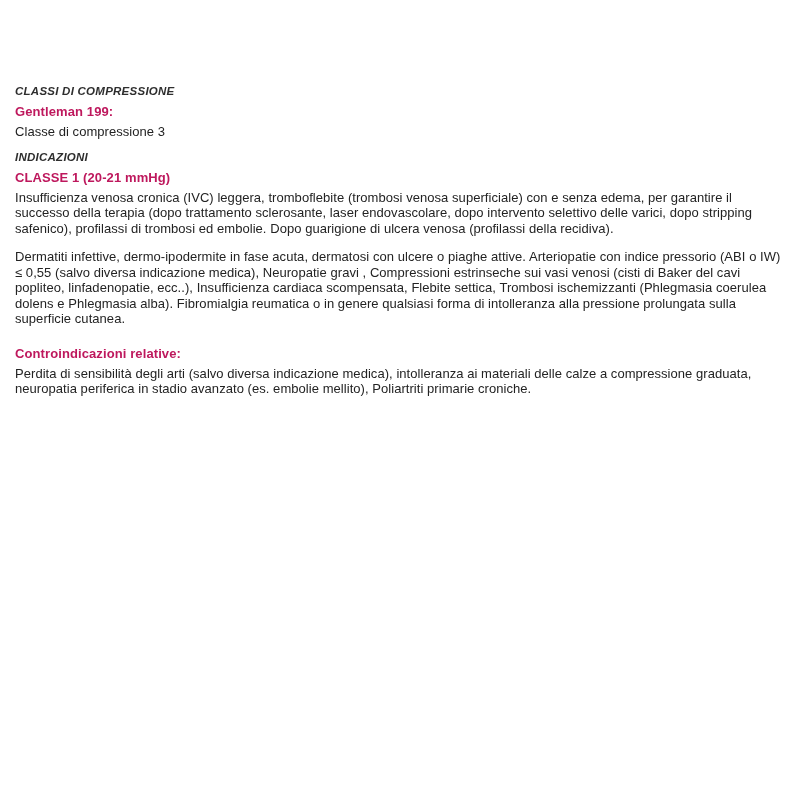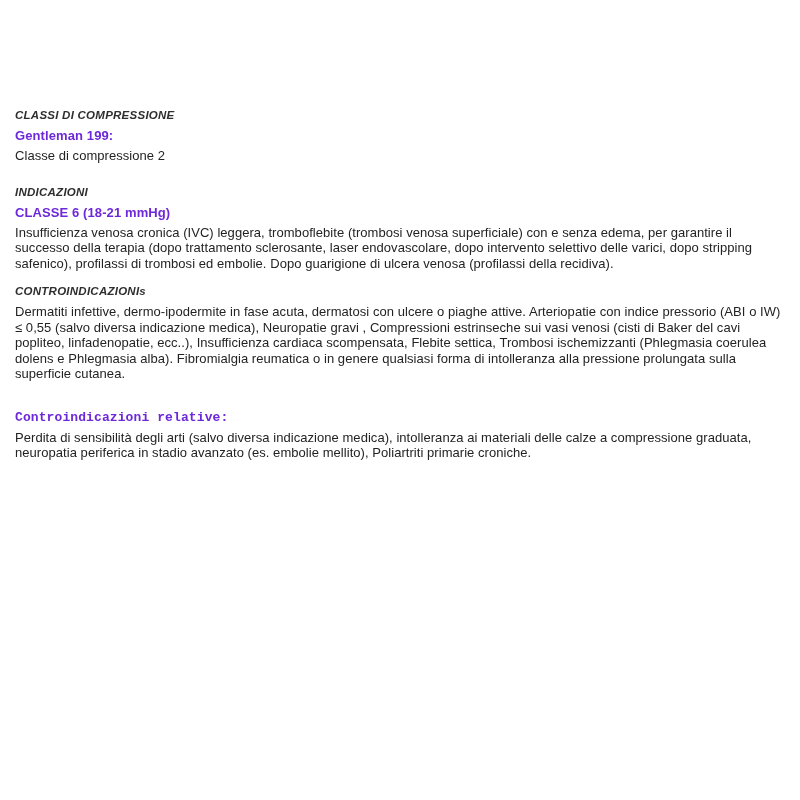--- a/index.html
+++ b/index.html
@@ -9,69 +9,68 @@
   }
   body {
     width: 800px;
     height: 800px;
     overflow: hidden;
     font-family: "Liberation Sans", sans-serif;
     color: #1f1f1f;
     -webkit-font-smoothing: antialiased;
   }
   .content {
-    padding: 108px 14px 0 15px;
+    padding: 84px 14px 0 15px;
     width: 771px;
   }
   .section { margin: 0; }
-  .section.sec-2 { margin-top: 21px; }
+  .section.sec-2 { margin-top: 10px; }
   .section.sec-3 { margin-top: 13px; }
   .section-title {
     font-style: italic;
     font-size: 11.5px;
     line-height: 14px;
     letter-spacing: 0.25px;
     color: #2e2e2e;
     margin: 0 0 6px 0;
     text-transform: none;
   }
   .subheading {
     font-weight: bold;
     font-size: 13px;
     line-height: 16px;
     margin: 0 0 4px 0;
-    color: #6d28d9;
+    color: #be185d;
     letter-spacing: 0.1px;
   }
-  .subheading.mt-lg { margin-top: 28px; font-family: Liberation Mono, monospace; }
+  .subheading.mt-lg { margin-top: 19px; }
   .para {
     font-size: 13px;
     line-height: 15.5px;
     margin: 0 0 4.5px 0;
     color: #232323;
     letter-spacing: 0.05px;
   }
 </style>
 </head>
 <body>
 
 <div class="content">
 
   <div class="section sec-1">
     <h3 class="section-title">CLASSI DI COMPRESSIONE</h3>
     <p class="subheading">Gentleman 199:</p>
-    <p class="para">Classe di compressione 2</p>
+    <p class="para">Classe di compressione 3</p>
   </div>
 
   <div class="section sec-2">
     <h3 class="section-title">INDICAZIONI</h3>
-    <p class="subheading">CLASSE 6 (18-21 mmHg)</p>
+    <p class="subheading">CLASSE 1 (20-21 mmHg)</p>
     <p class="para">Insufficienza venosa cronica (IVC) leggera, tromboflebite (trombosi venosa superficiale) con e senza edema, per garantire il successo della terapia (dopo trattamento sclerosante, laser endovascolare, dopo intervento selettivo delle varici, dopo stripping safenico), profilassi di trombosi ed embolie. Dopo guarigione di ulcera venosa (profilassi della recidiva).</p>
   </div>
 
   <div class="section sec-3">
-    <h3 class="section-title">CONTROINDICAZIONIs</h3>
     <p class="para">Dermatiti infettive, dermo-ipodermite in fase acuta, dermatosi con ulcere o piaghe attive. Arteriopatie con indice pressorio (ABI o IW) ≤ 0,55 (salvo diversa indicazione medica), Neuropatie gravi , Compressioni estrinseche sui vasi venosi (cisti di Baker del cavi popliteo, linfadenopatie, ecc..), Insufficienza cardiaca scompensata, Flebite settica, Trombosi ischemizzanti (Phlegmasia coerulea dolens e Phlegmasia alba). Fibromialgia reumatica o in genere qualsiasi forma di intolleranza alla pressione prolungata sulla superficie cutanea.</p>
     <p class="subheading mt-lg">Controindicazioni relative:</p>
     <p class="para">Perdita di sensibilità degli arti (salvo diversa indicazione medica), intolleranza ai materiali delle calze a compressione graduata, neuropatia periferica in stadio avanzato (es. embolie mellito), Poliartriti primarie croniche.</p>
   </div>
 
 </div>
 
 </body></html>

